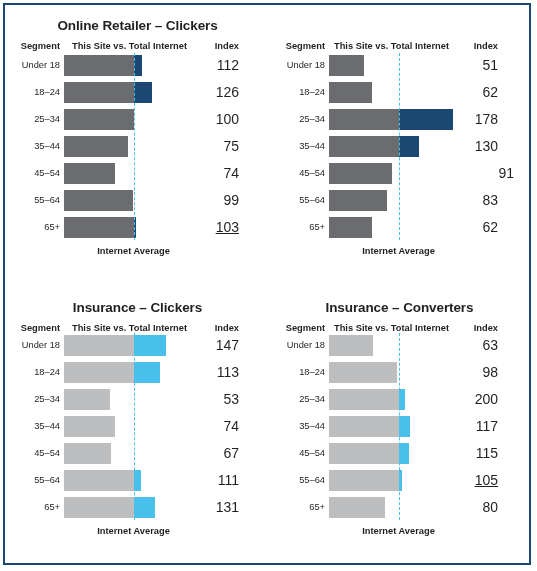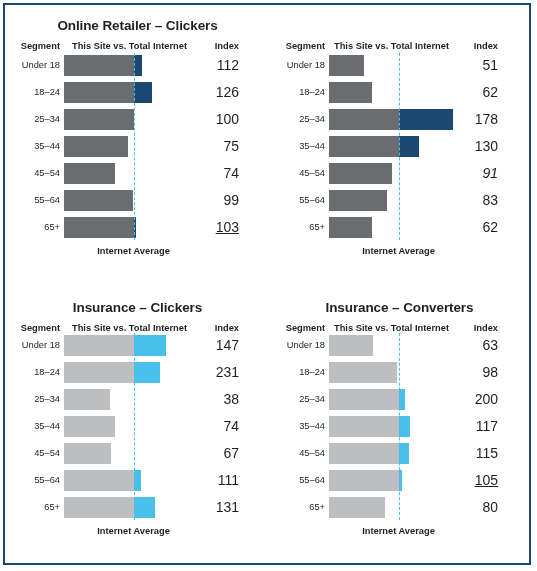--- a/index.html
+++ b/index.html
@@ -225,21 +225,21 @@
           </div>
           <div class="row" style="top: 131px;">
             <div class="seg-label" style="left: 2px; width: 53px;">35–44</div>
             <div class="bar-base" style="left: 59px; width: 69.5px; background: rgb(106, 108, 112);"></div>
             <div class="bar-over" style="left: 128.5px; width: 20.85px; background: rgb(27, 72, 114);"></div>
             <div class="idx-label" style="left: 180px; width: 48px;">130</div>
           </div>
           <div class="row" style="top: 158px;">
             <div class="seg-label" style="left: 2px; width: 53px;">45–54</div>
             <div class="bar-base" style="left: 59px; width: 63.245px; background: rgb(106, 108, 112);"></div>
-            <div class="idx-label" style="left: 180px; width: 48px; font-style: italic;">91</div>
+            <div class="idx-label" style="left: 196px; width: 48px;">91</div>
           </div>
           <div class="row" style="top: 185px;">
             <div class="seg-label" style="left: 2px; width: 53px;">55–64</div>
             <div class="bar-base" style="left: 59px; width: 57.685px; background: rgb(106, 108, 112);"></div>
             <div class="idx-label" style="left: 180px; width: 48px; text-align: right;">83</div>
           </div>
           <div class="row" style="top: 212px;">
             <div class="seg-label" style="left: 2px; width: 53px;">65+</div>
             <div class="bar-base" style="left: 59px; width: 43.09px; background: rgb(106, 108, 112);"></div>
             <div class="idx-label" style="left: 180px; width: 48px;">62</div>
@@ -260,26 +260,26 @@
           <div class="row" style="top: 48px;">
             <div class="seg-label" style="left: 2px; width: 53px;">Under 18</div>
             <div class="bar-base" style="left: 59px; width: 69.5px; background: rgb(188, 190, 192);"></div>
             <div class="bar-over" style="left: 128.5px; width: 32.665px; background: rgb(73, 192, 235);"></div>
             <div class="idx-label" style="left: 186px; width: 48px;">147</div>
           </div>
           <div class="row" style="top: 75px;">
             <div class="seg-label" style="left: 2px; width: 53px;">18–24</div>
             <div class="bar-base" style="left: 59px; width: 69.5px; background: rgb(188, 190, 192);"></div>
             <div class="bar-over" style="left: 128.5px; width: 26.41px; background: rgb(73, 192, 235);"></div>
-            <div class="idx-label" style="left: 186px; width: 48px;">231</div>
+            <div class="idx-label" style="left: 186px; width: 48px;">113</div>
           </div>
           <div class="row" style="top: 102px;">
             <div class="seg-label" style="left: 2px; width: 53px;">25–34</div>
             <div class="bar-base" style="left: 59px; width: 45.87px; background: rgb(188, 190, 192);"></div>
-            <div class="idx-label" style="left: 186px; width: 48px;">38</div>
+            <div class="idx-label" style="left: 186px; width: 48px;">53</div>
           </div>
           <div class="row" style="top: 129px;">
             <div class="seg-label" style="left: 2px; width: 53px;">35–44</div>
             <div class="bar-base" style="left: 59px; width: 51.43px; background: rgb(188, 190, 192);"></div>
             <div class="idx-label" style="left: 186px; width: 48px;">74</div>
           </div>
           <div class="row" style="top: 156px;">
             <div class="seg-label" style="left: 2px; width: 53px;">45–54</div>
             <div class="bar-base" style="left: 59px; width: 46.565px; background: rgb(188, 190, 192);"></div>
             <div class="idx-label" style="left: 186px; width: 48px;">67</div>

